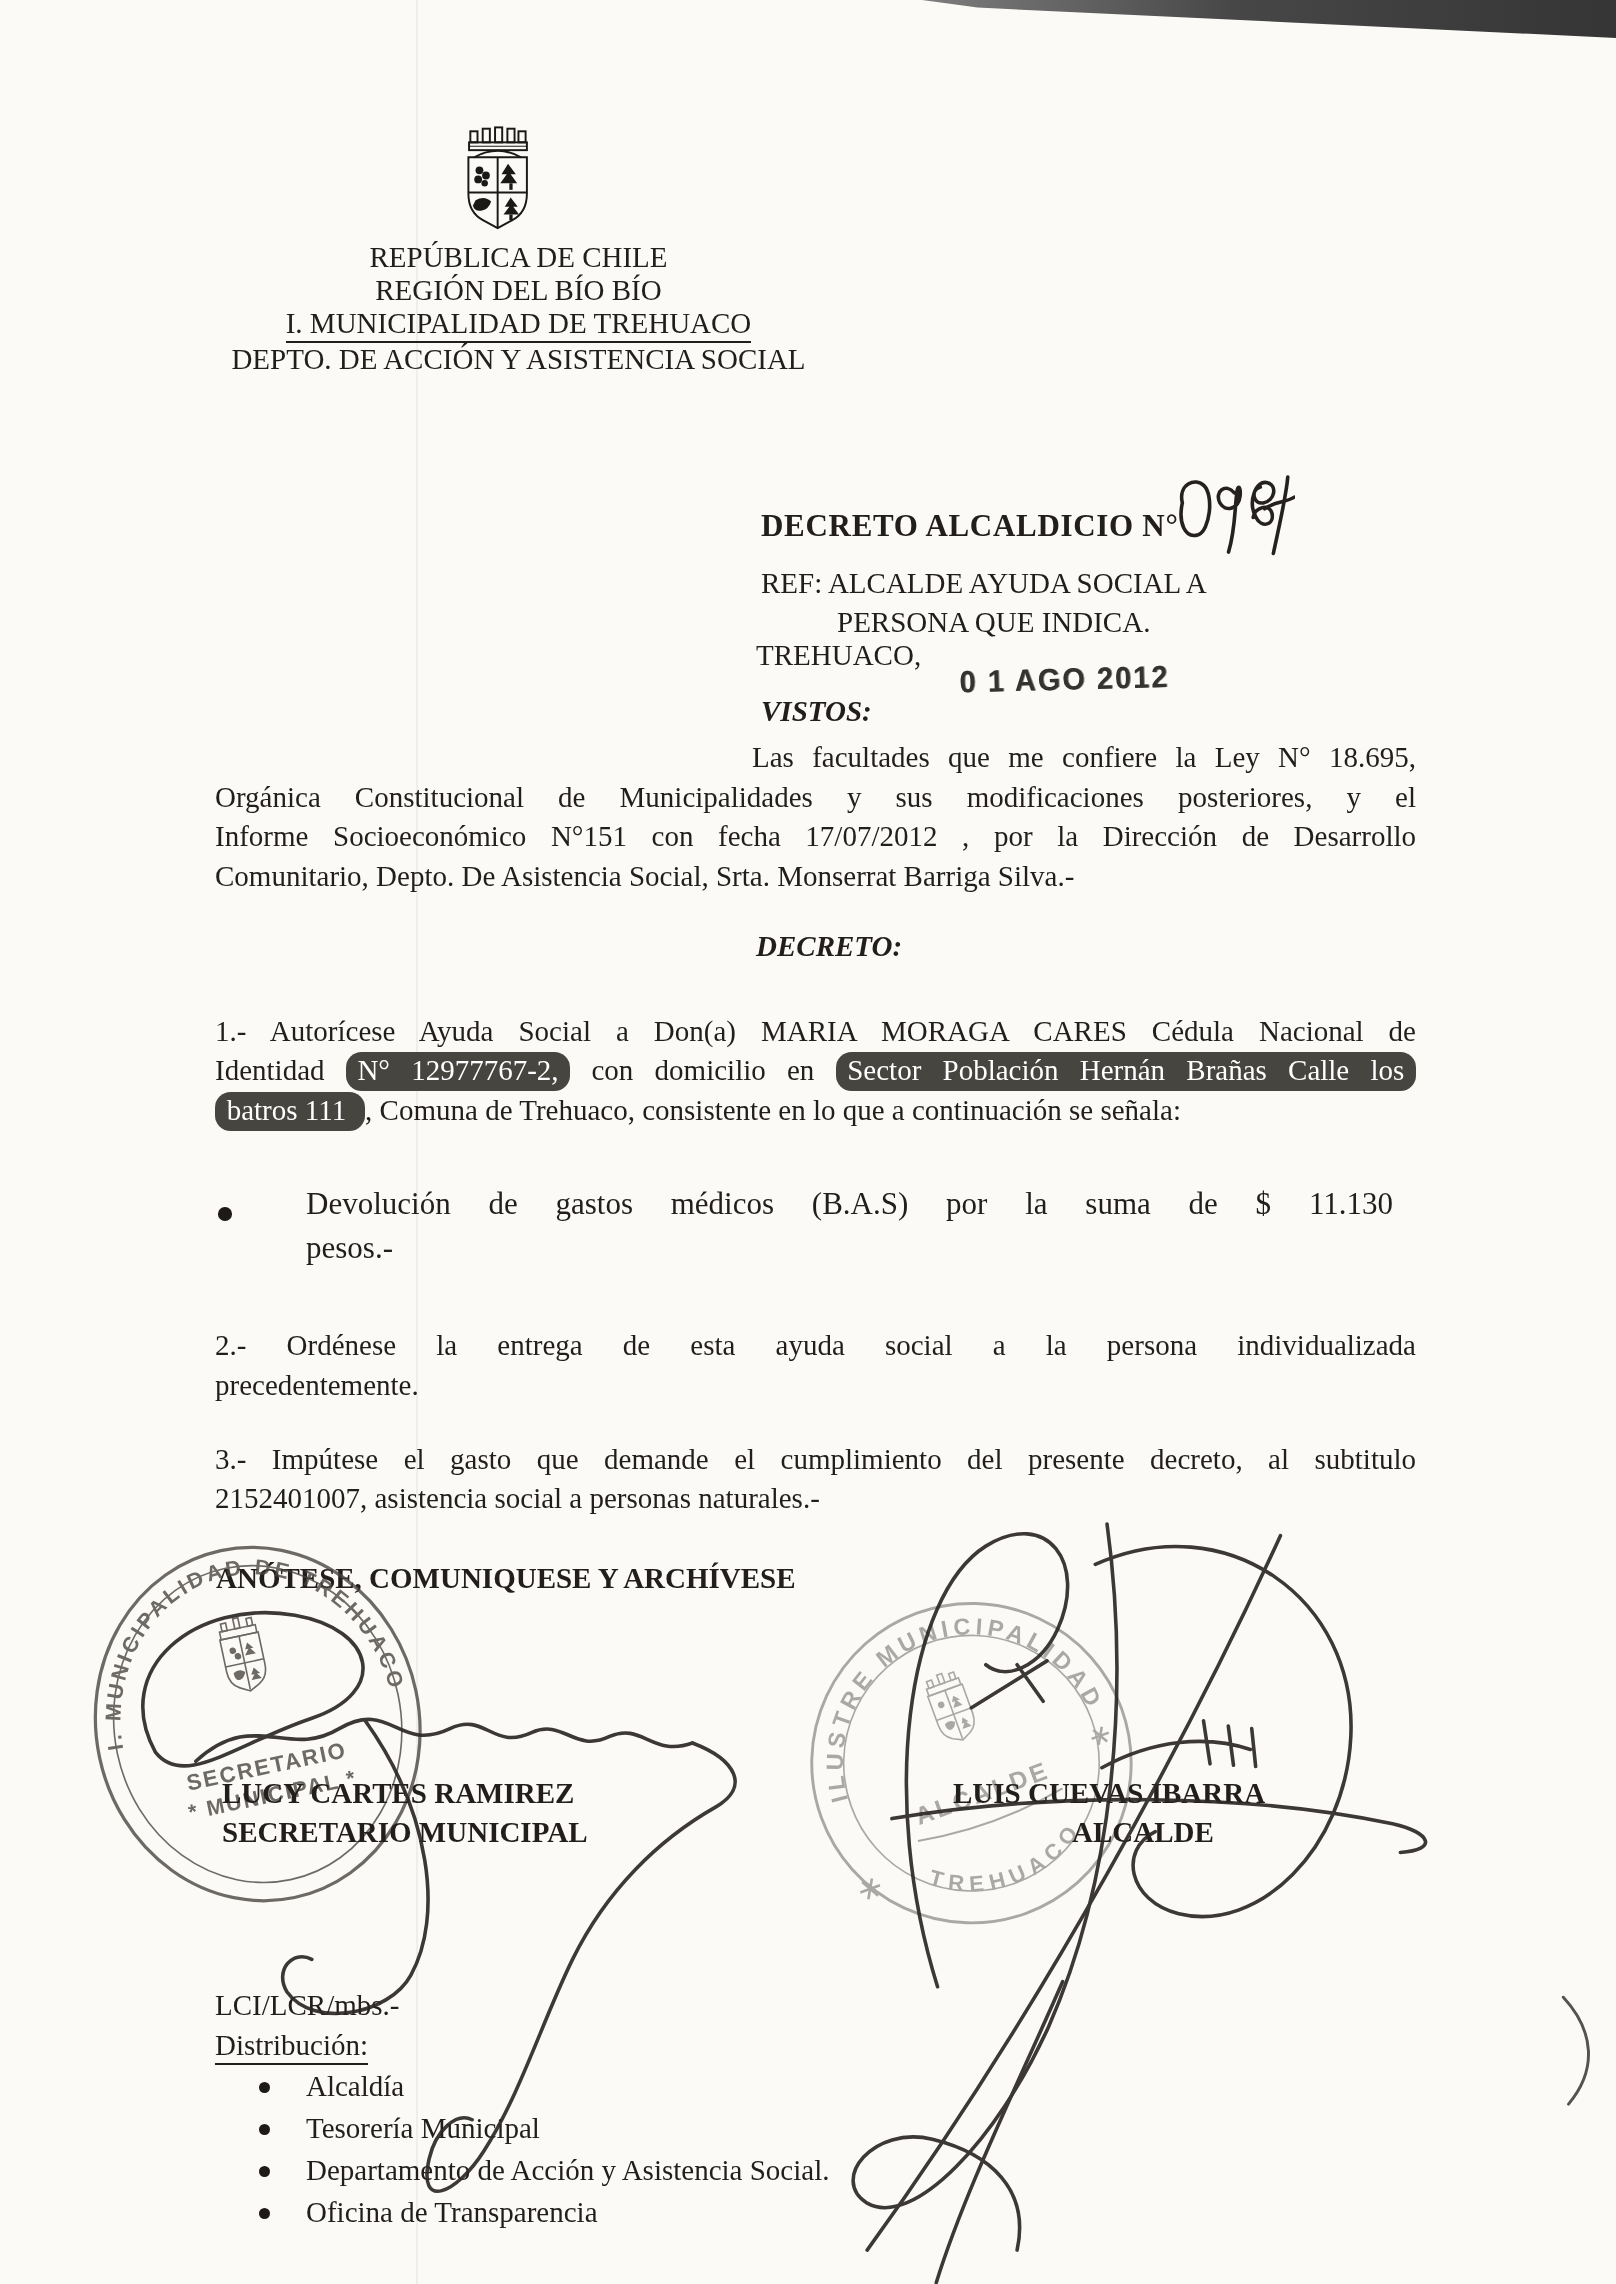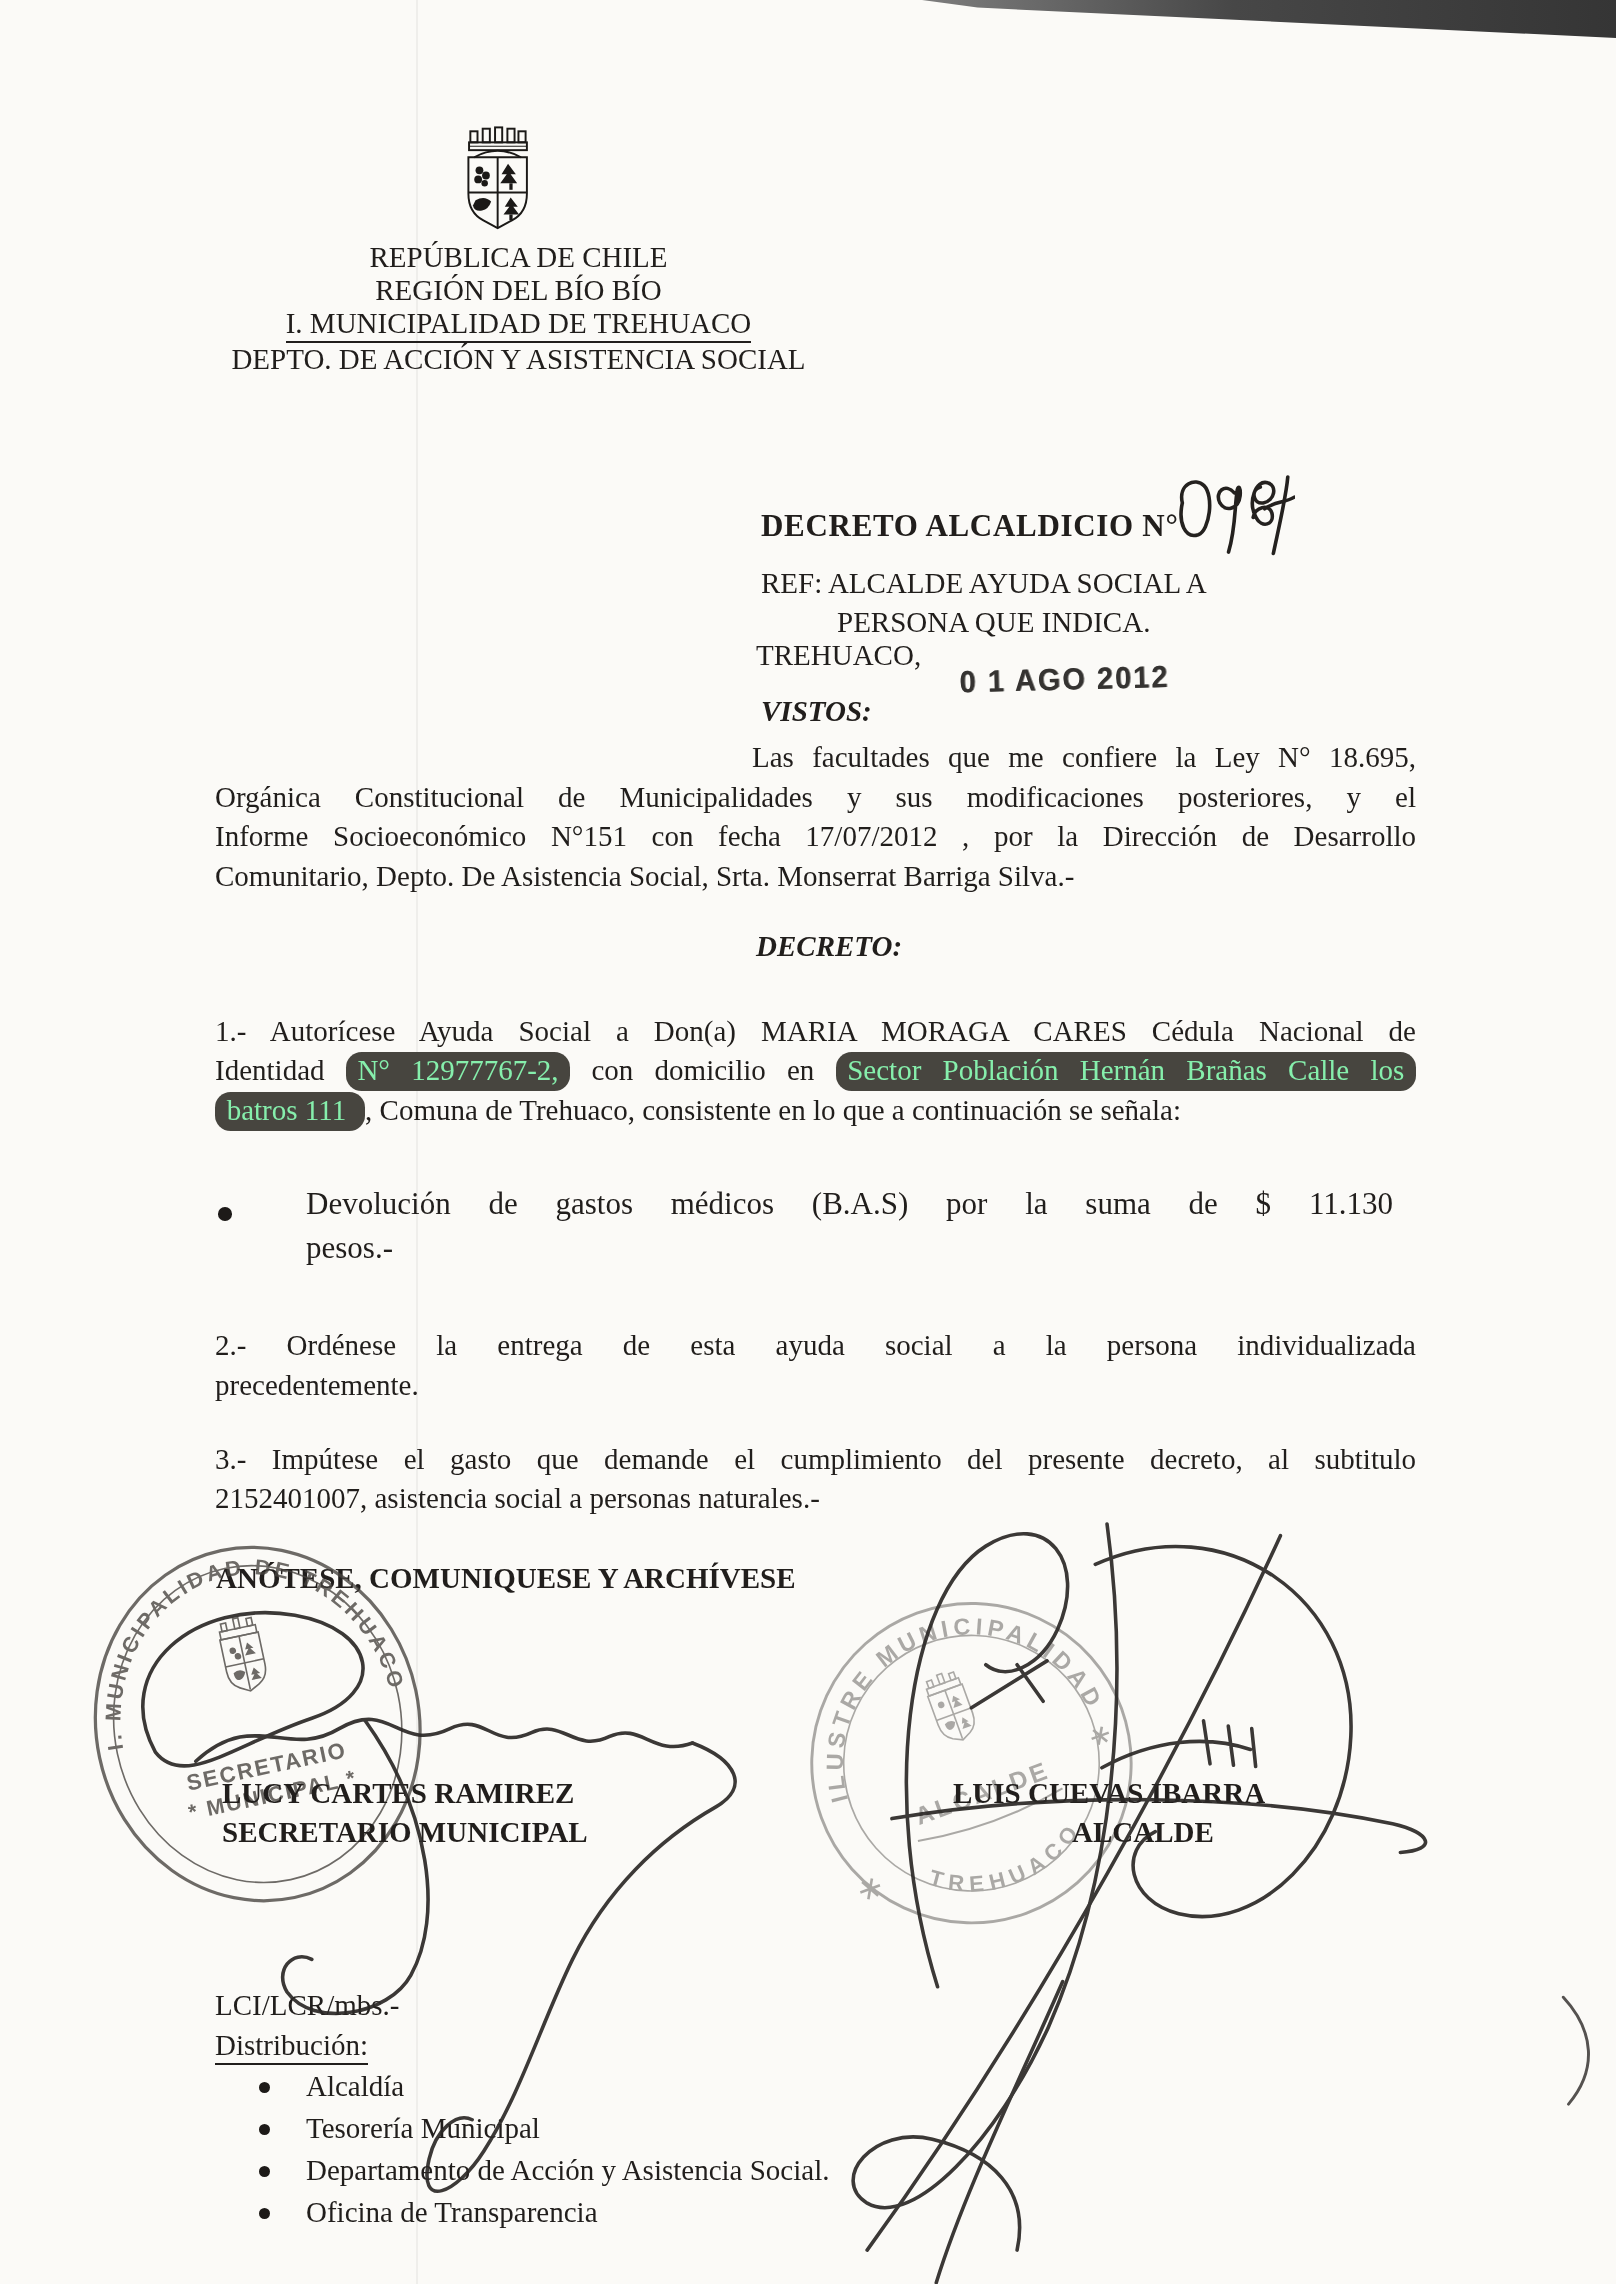--- a/index.html
+++ b/index.html
@@ -32,21 +32,21 @@
     text-shadow:1px 0 0 rgba(53,51,49,.55);white-space:nowrap;
   }
   .sec-heading{font-size:29px;font-weight:bold;font-style:italic;white-space:nowrap;}
   .vistos-h{left:761px;top:695px;}
   .decreto-h{left:756px;top:930px;}
   
   .bline{position:absolute;left:215px;width:1201px;font-size:29px;line-height:34px;white-space:normal;}
   .j{text-align:justify;text-align-last:justify;}
   .indent{padding-left:537px;width:664px;}
   .redact{
-    background:#47453f;color:#86efac;border-radius:15.6px;
+    background:#47453f;color:#ffffff;border-radius:15.6px;
     padding:2px 11.7px 4.6px;box-decoration-break:clone;
   }
   
   .benefit-dot{left:218px;top:1207px;width:13.7px;height:13.7px;border-radius:50%;background:#1d1a18;}
   .benefit-text{left:306px;top:1182px;width:1087px;font-size:31px;font-weight:normal;line-height:44px;}
   .benefit-l1{text-align:justify;text-align-last:justify;}
   .closing{left:216px;top:1562px;font-size:29px;font-weight:bold;white-space:nowrap;}
   
   .sig-name{font-size:29px;font-weight:bold;white-space:nowrap;}
   

